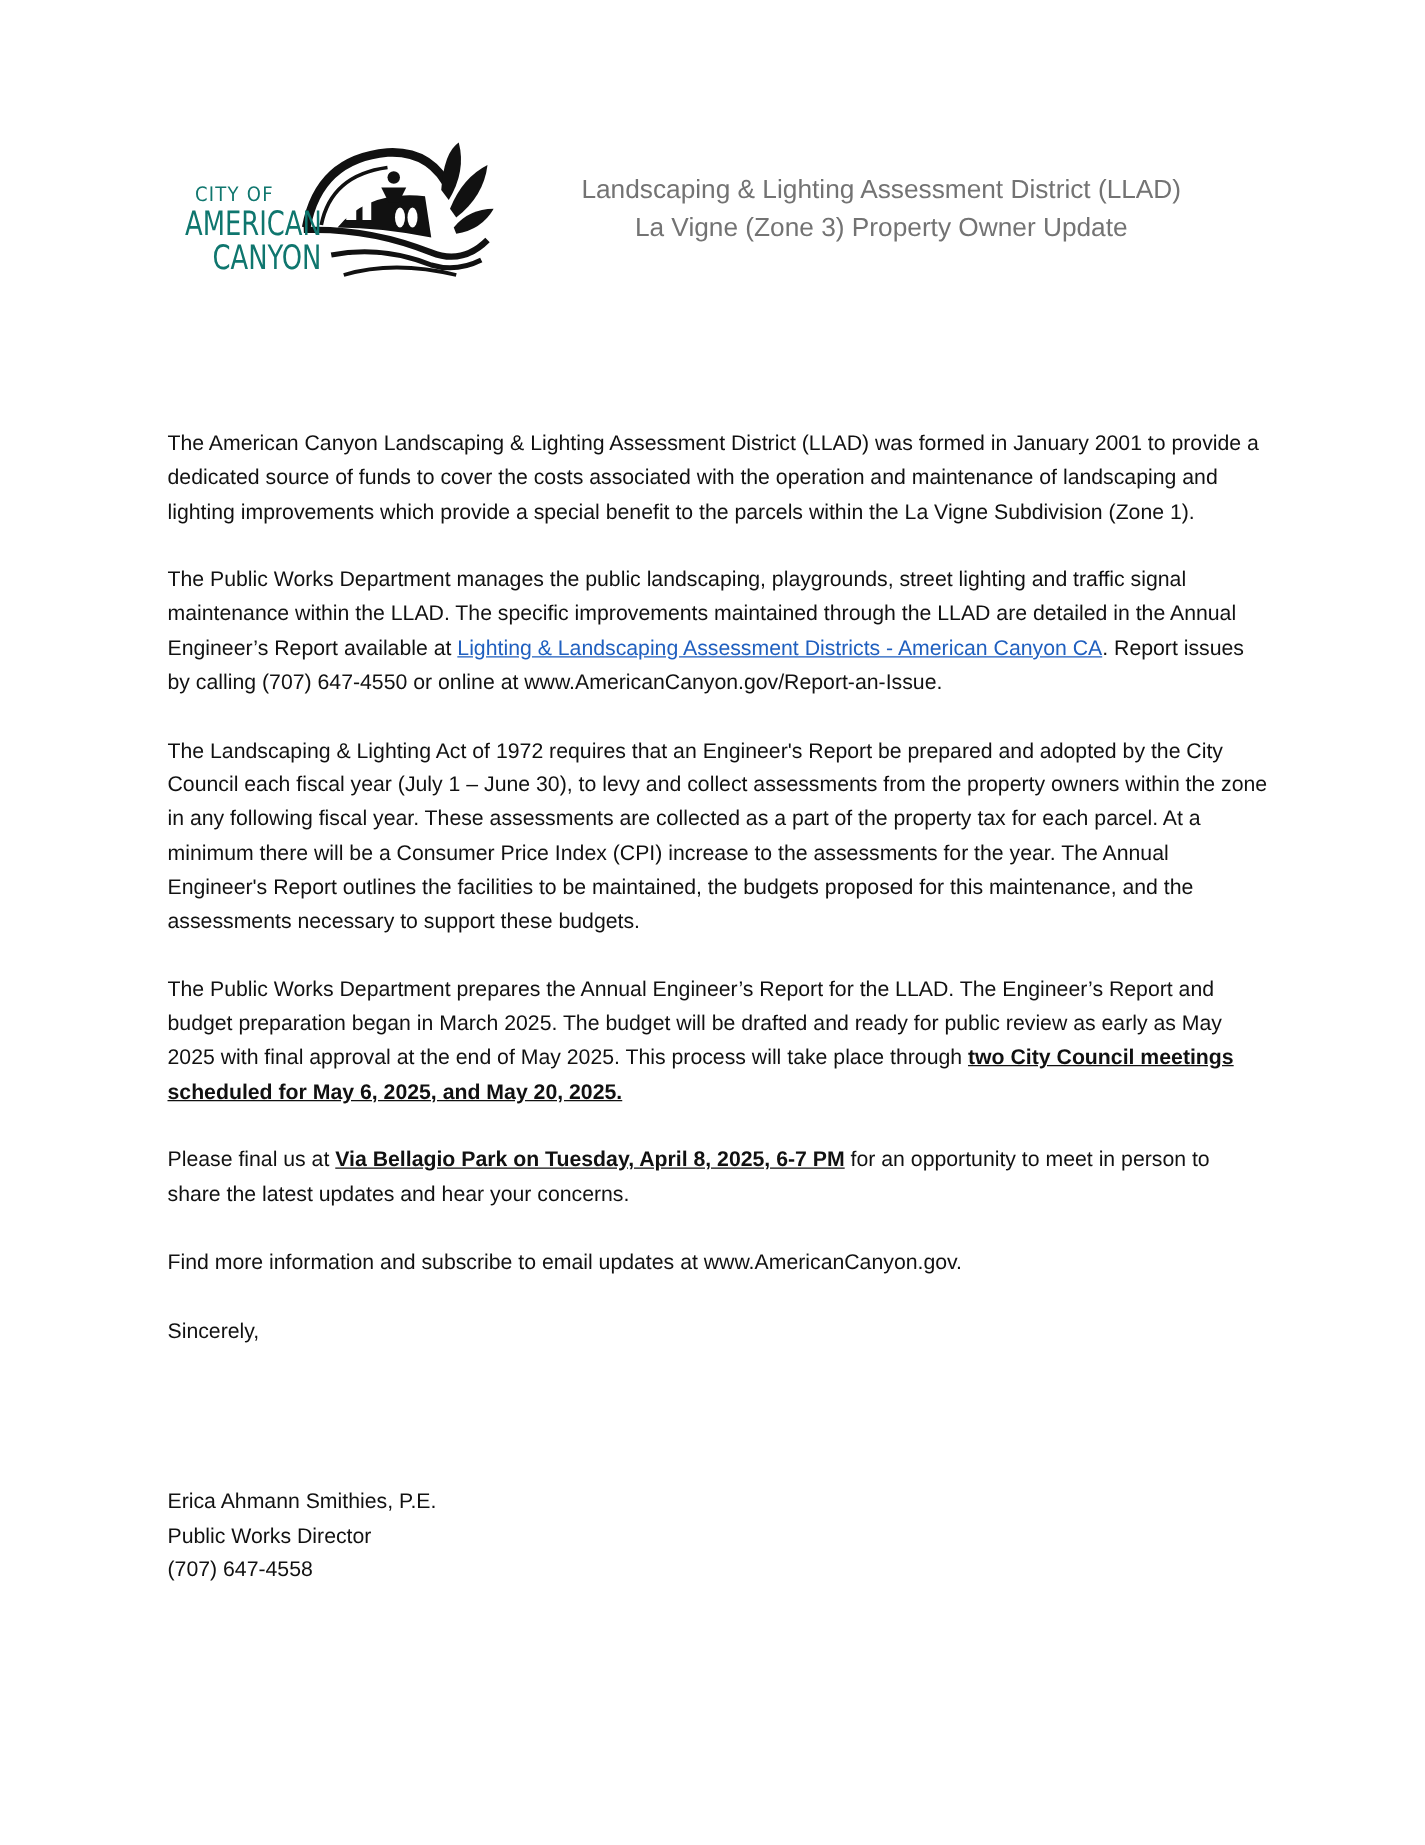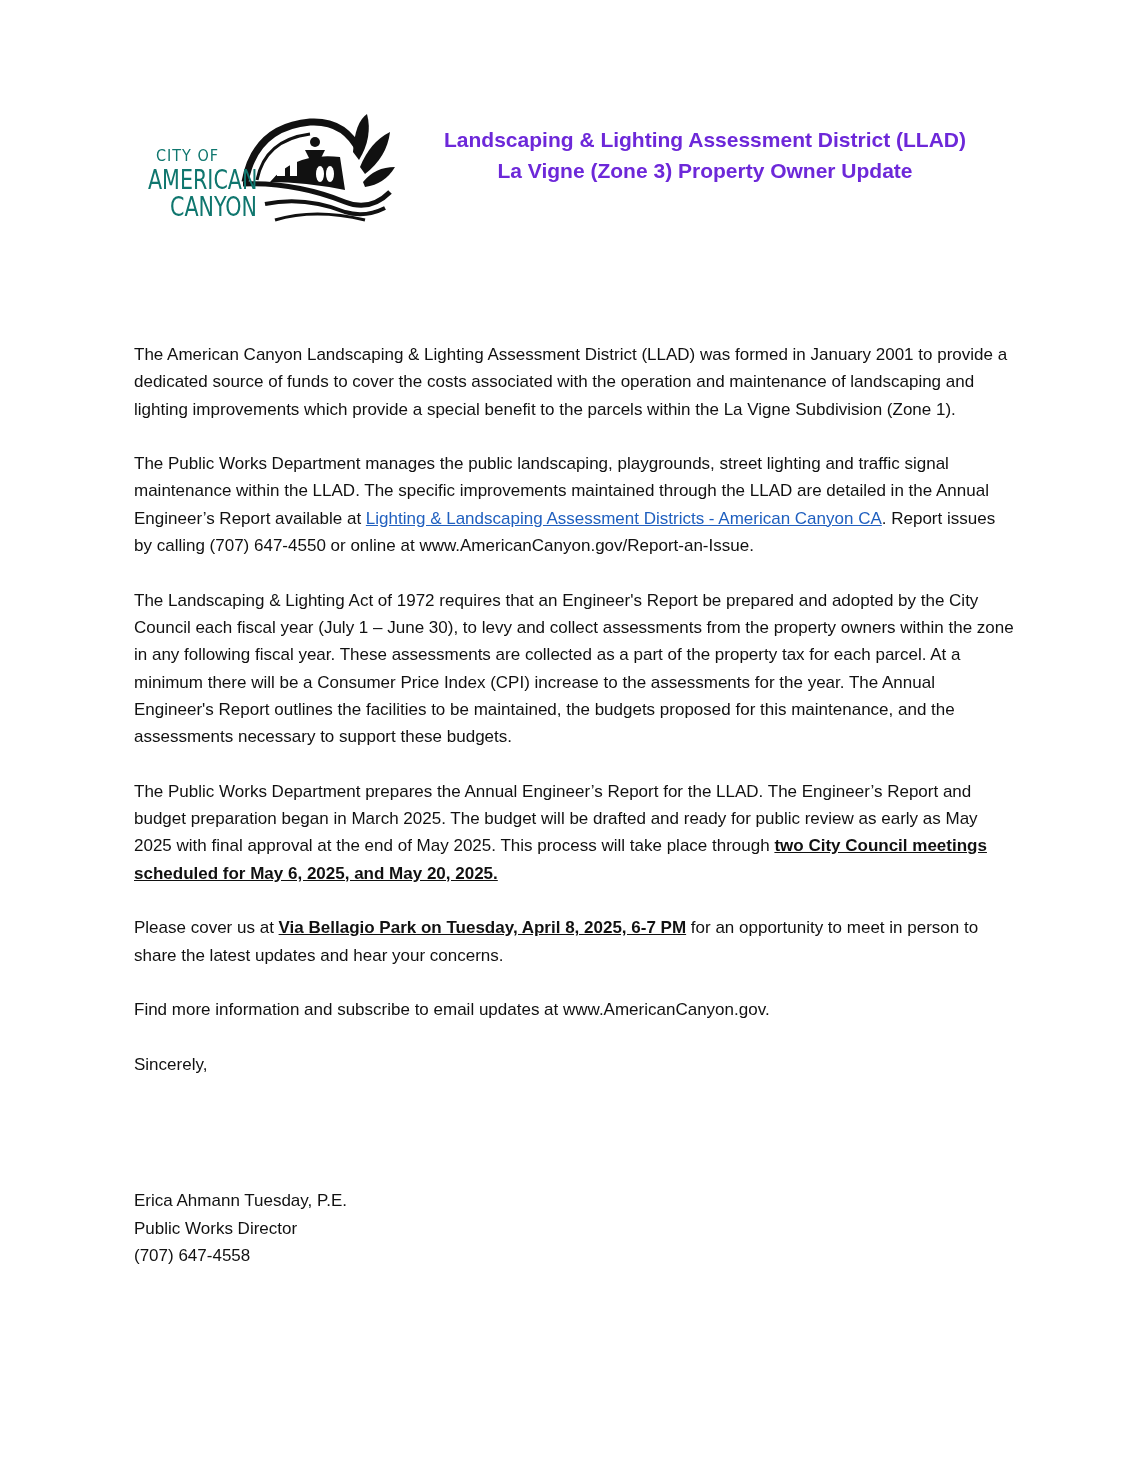--- a/index.html
+++ b/index.html
@@ -4,22 +4,22 @@
 <style>
   html, body { margin:0; padding:0; background:#ffffff; }
   body { width:1140px; height:1476px; position:relative; overflow:hidden;
          font-family:"Liberation Sans", "DejaVu Sans", sans-serif; color:#111; }
   .logo { position:absolute; left:140px; top:112px; width:250px; height:120px; }
   .logo-text { position:absolute; left:8px; top:36px; font-family:"DejaVu Sans Condensed","DejaVu Sans",sans-serif; color:#0f766e; line-height:1; }
   .logo-text .l1 { font-size:16px; letter-spacing:1px; margin-left:8px; }
   .logo-text .l2 { font-size:27px; font-weight:400; letter-spacing:0px; transform:scaleX(0.85); transform-origin:left; margin-top:2px;}
   .logo-text .l3 { font-size:27px; transform:scaleX(0.85); transform-origin:left; margin-left:22px; margin-top:0px;}
   .logo svg { position:absolute; left:95px; top:0; }
-  .title { position:absolute; left:420px; top:124px; width:570px; text-align:center;
-           font-weight:bold; font-size:21px; line-height:31px; color:#6d28d9; }
+  .title { position:absolute; left:420px; top:136px; width:570px; text-align:center;
+           font-weight:normal; font-size:21px; line-height:31px; color:#737373; }
   .body { position:absolute; left:134px; top:309px; width:880px; font-size:17px; line-height:27.3px;margin-top:32px; }
   .body p { margin:0 0 27.3px 0; }
   a.link { color:#1f5fbf; text-decoration:underline; }
   .bu { font-weight:bold; text-decoration:underline; }
   .sig-gap { height:82px; }
 </style>
 </head>
 <body>
 
 <div class="logo">
@@ -56,22 +56,22 @@
 <div class="title">
   <div>Landscaping &amp; Lighting Assessment District (LLAD)</div>
   <div>La Vigne (Zone 3) Property Owner Update</div>
 </div>
 
 <div class="body">
   <p>The American Canyon Landscaping &amp; Lighting Assessment District (LLAD) was formed in January 2001 to provide a dedicated source of funds to cover the costs associated with the operation and maintenance of landscaping and lighting improvements which provide a special benefit to the parcels within the La Vigne Subdivision (Zone 1).</p>
   <p><span>The Public Works Department manages the public landscaping, playgrounds, street lighting and traffic signal maintenance within the LLAD. The specific improvements maintained through the LLAD are detailed in the Annual Engineer’s Report available at </span><a class="link" href="#">Lighting &amp; Landscaping Assessment Districts - American Canyon CA</a><span>. Report issues by calling (707) 647-4550 or online at www.AmericanCanyon.gov/Report-an-Issue.</span></p>
   <p>The Landscaping &amp; Lighting Act of 1972 requires that an Engineer's Report be prepared and adopted by the City Council each fiscal year (July 1 – June 30), to levy and collect assessments from the property owners within the zone in any following fiscal year. These assessments are collected as a part of the property tax for each parcel. At a minimum there will be a Consumer Price Index (CPI) increase to the assessments for the year. The Annual Engineer's Report outlines the facilities to be maintained, the budgets proposed for this maintenance, and the assessments necessary to support these budgets.</p>
   <p><span>The Public Works Department prepares the Annual Engineer’s Report for the LLAD. The Engineer’s Report and budget preparation began in March 2025. The budget will be drafted and ready for public review as early as May 2025 with final approval at the end of May 2025. This process will take place through </span><span class="bu">two City Council meetings scheduled for May 6, 2025, and May 20, 2025.</span></p>
-  <p><span>Please cover us at </span><span class="bu">Via Bellagio Park on Tuesday, April 8, 2025, 6-7 PM</span><span> for an opportunity to meet in person to share the latest updates and hear your concerns.</span></p>
+  <p><span>Please final us at </span><span class="bu">Via Bellagio Park on Tuesday, April 8, 2025, 6-7 PM</span><span> for an opportunity to meet in person to share the latest updates and hear your concerns.</span></p>
   <p>Find more information and subscribe to email updates at www.AmericanCanyon.gov.</p>
   <p>Sincerely,</p>
   <div class="sig-gap"></div>
   <div>
-    <div>Erica Ahmann Tuesday, P.E.</div>
+    <div>Erica Ahmann Smithies, P.E.</div>
     <div>Public Works Director</div>
     <div>(707) 647-4558</div>
   </div>
 </div>
 
 </body></html>

